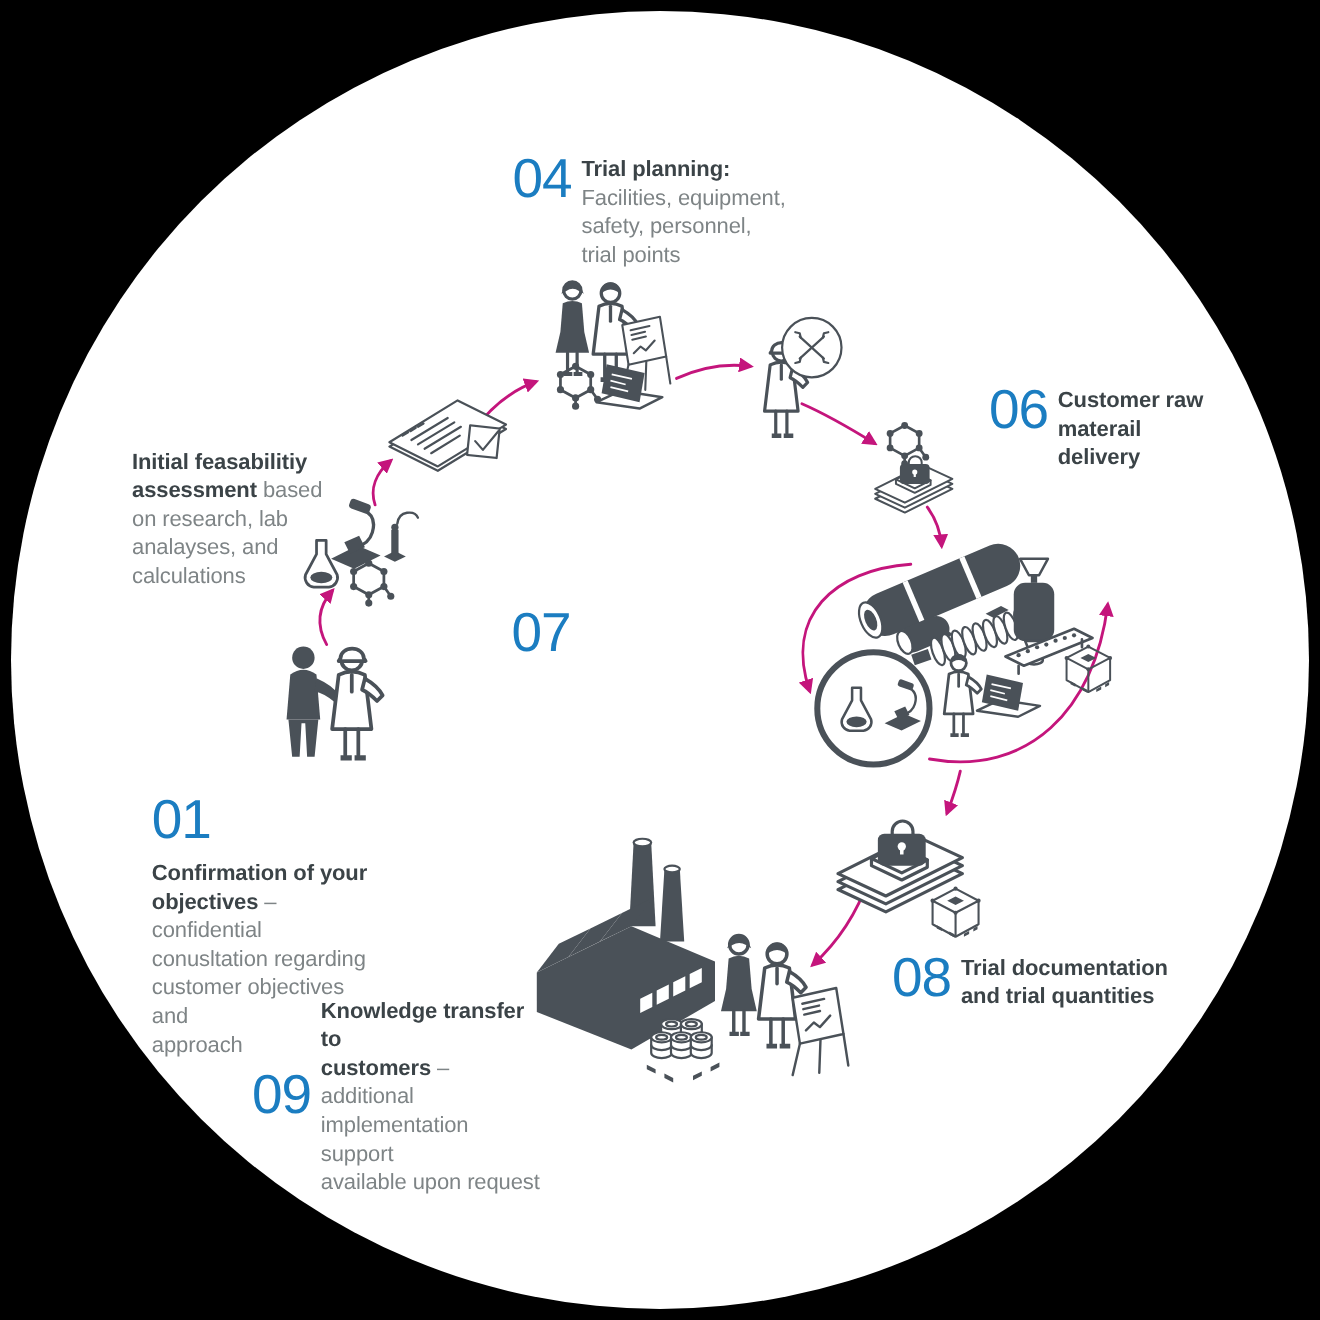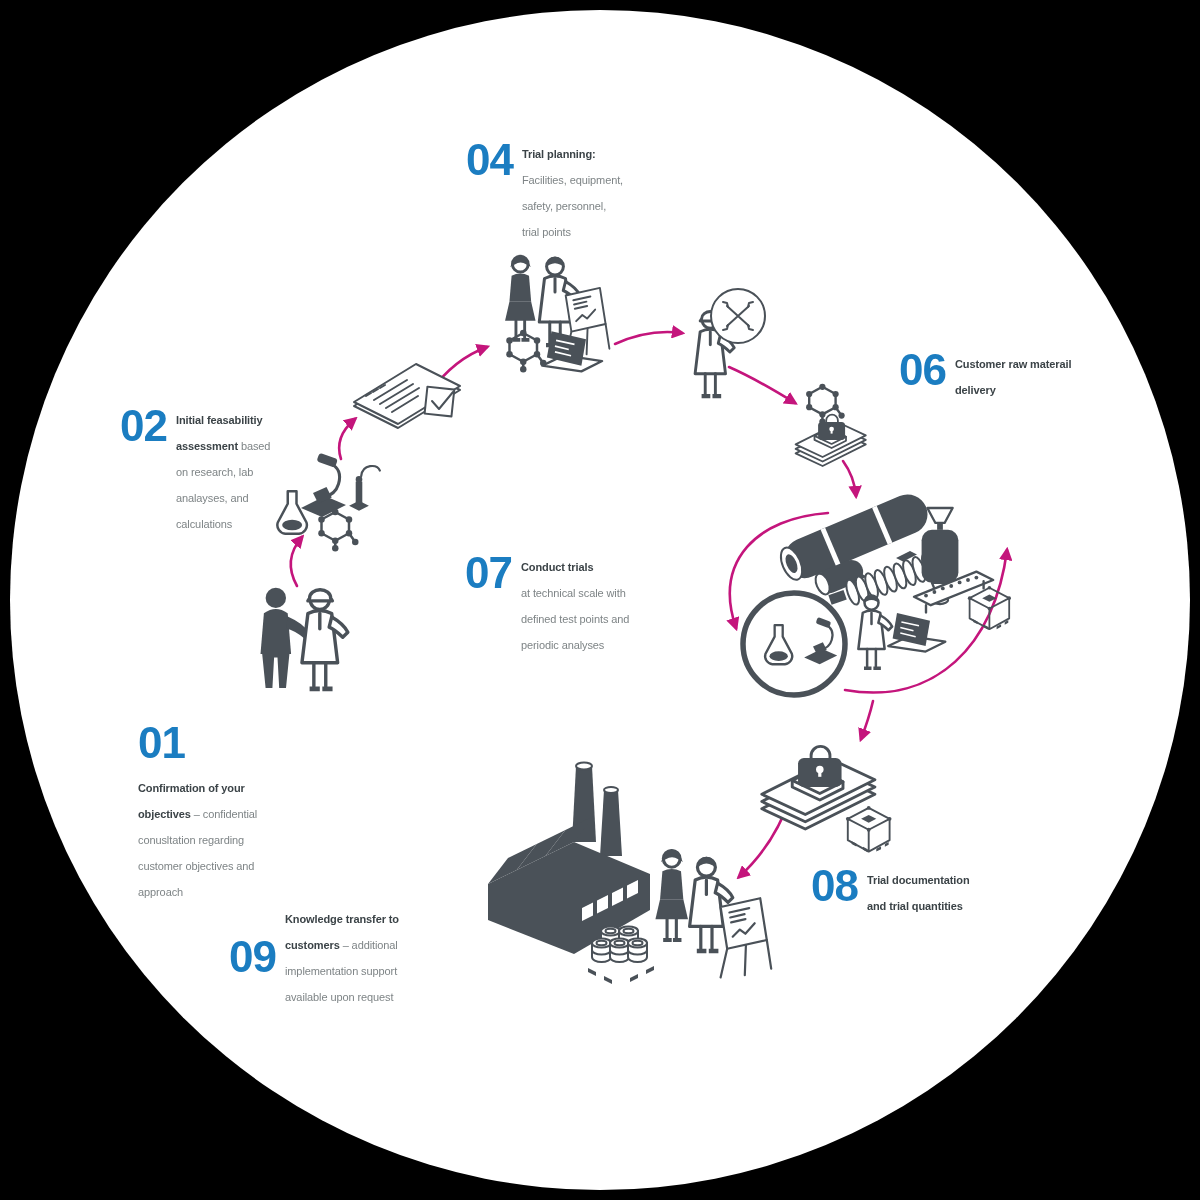--- a/index.html
+++ b/index.html
@@ -4,22 +4,22 @@
 <style>
   :root{
     --blue:#1b7dc1; --magenta:#c4157c; --dark:#3b4347; --gray:#7e8486; --slate:#4a5158;
   }
   html,body{margin:0;padding:0;background:#000;}
   .page{position:relative;width:1200px;height:1200px;background:#000;overflow:hidden;
         font-family:"Liberation Sans", sans-serif;}
   .disc{position:absolute;left:10px;top:10px;width:1180px;height:1180px;border-radius:50%;background:#fff;}
   .art{position:absolute;left:0;top:0;z-index:1;}
   .step{position:absolute;display:flex;gap:9px;z-index:2;}
-  .num{font-size:44px;line-height:0.95;color:var(--blue);font-weight:700;letter-spacing:-1px;}
-  .txt{font-size:11px;line-height:26px;padding-top:2px;max-width:205px;letter-spacing:-0.1px;}
+  .num{font-size:50px;line-height:0.95;color:var(--blue);font-weight:400;letter-spacing:-1px;}
+  .txt{font-size:20px;line-height:26px;padding-top:2px;max-width:205px;letter-spacing:-0.1px;}
   .b{font-weight:bold;color:var(--dark);white-space:pre-line;}
   .r{font-weight:normal;color:var(--gray);white-space:pre-line;}
   svg .ic{fill:none;stroke:var(--slate);stroke-width:2;stroke-linecap:round;stroke-linejoin:round;}
   svg .fD{fill:var(--slate);stroke:none;}
   svg .fWs{fill:#fff;stroke:var(--slate);stroke-width:2;stroke-linejoin:round;stroke-linecap:round;}
   svg .arrow{fill:none;stroke:var(--magenta);stroke-width:2.6;stroke-linecap:round;}
 </style>
 </head>
 <body>
 
@@ -311,21 +311,20 @@
   <div class="step" style="left:138px;top:722px;flex-direction:column;">
     <span class="num">01</span>
     <div class="txt"><span class="b">Confirmation of your
 objectives</span><span class="r"> – confidential
 conusltation regarding
 customer objectives and
 approach</span></div>
   </div>
 
   <div class="step" style="left:120px;top:405px;">
-    <span class="num">02</span>
     <div class="txt"><span class="b">Initial feasabilitiy
 assessment</span><span class="r"> based
 on research, lab
 analayses, and
 calculations</span></div>
   </div>
 
 
   <div class="step" style="left:466px;top:139px;">
     <span class="num">04</span>
@@ -335,26 +334,22 @@
 trial points</span></div>
   </div>
 
 
   <div class="step" style="left:899px;top:349px;">
     <span class="num">06</span>
     <div class="txt"><span class="b">Customer raw materail
 delivery</span><span class="r"></span></div>
   </div>
 
-  <div class="step" style="left:465px;top:552px;">
+  <div class="step" style="left:465px;top:552px;text-align:right;">
     <span class="num">07</span>
-    <div class="txt"><span class="b">Conduct trials</span><span class="r">
-at technical scale with
-defined test points and
-periodic analyses</span></div>
   </div>
 
   <div class="step" style="left:811px;top:865px;">
     <span class="num">08</span>
     <div class="txt"><span class="b">Trial documentation
 and trial quantities</span><span class="r"></span></div>
   </div>
 
   <div class="step" style="left:229px;top:904px;align-items:center;">
     <span class="num">09</span>

